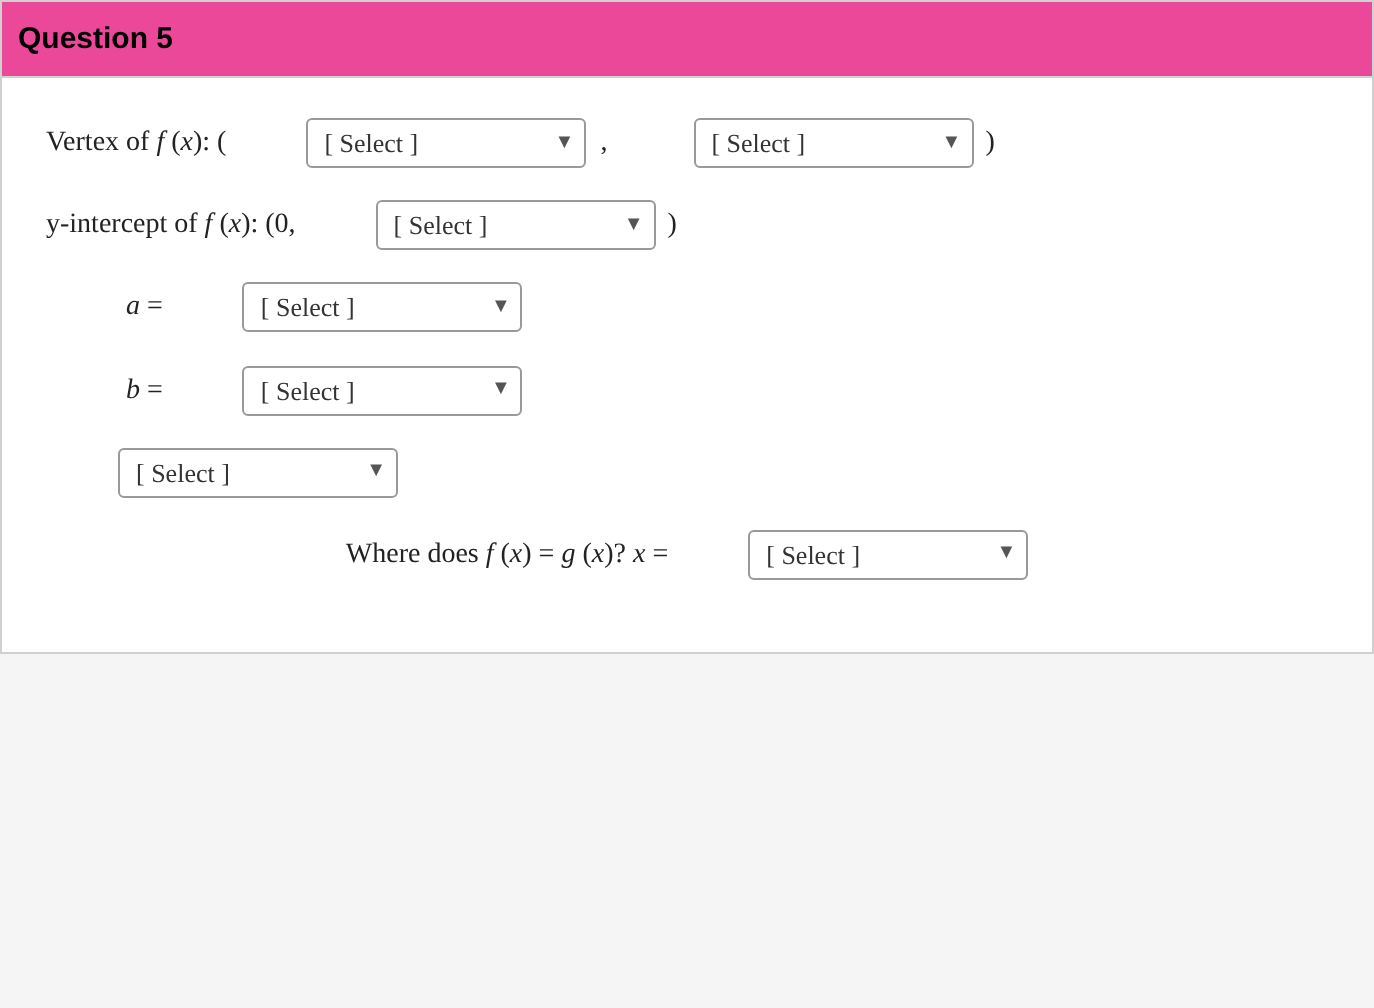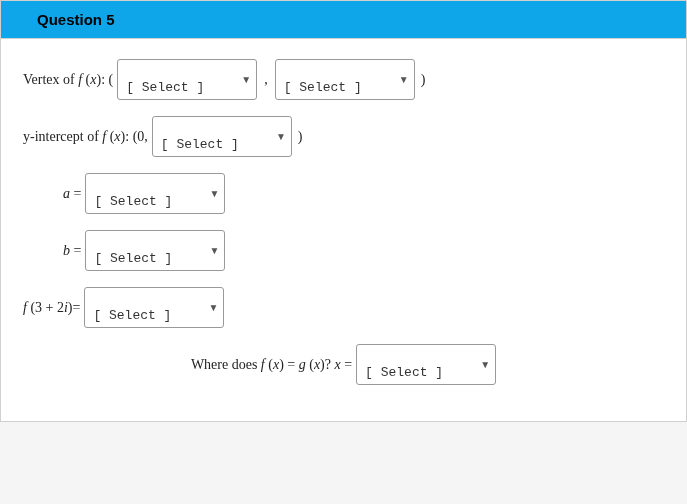--- a/index.html
+++ b/index.html
@@ -18,23 +18,23 @@
       width: 687px;
     }
 
     .page-container {
       width: 687px;
       background: #ffffff;
       border: 1px solid #d0d0d0;
     }
 
     .question-header {
-      background: #0ea5e9;
+      background: #ec4899;
       border-bottom: 1px solid #d0d0d0;
-      padding: 10px 36px;
+      padding: 10px 8px;
       font-weight: bold;
       font-size: 15px;
       font-family: Arial, sans-serif;
     }
 
     .question-body {
       padding: 20px 22px;
       font-size: 14px;
       line-height: 1.8;
       color: #222;
@@ -62,27 +62,28 @@
       display: inline-flex;
       align-items: center;
       position: relative;
     }
 
     select {
       appearance: none;
       -webkit-appearance: none;
       border: 1px solid #999;
       border-radius: 3px;
-      padding: 20px 24px 4px 8px;
+      padding: 4px 24px 4px 8px;
       font-size: 13px;
-      font-family: Liberation Mono, monospace;
+      font-family: Liberation Serif, serif;
       background: #ffffff;
       color: #333;
       cursor: pointer;
       min-width: 140px;
+      margin-left: 36px;
     }
 
     .chevron {
       position: absolute;
       right: 6px;
       top: 50%;
       transform: translateY(-50%);
       pointer-events: none;
       font-size: 10px;
       color: #555;
@@ -171,21 +172,20 @@
         <select>
           <option>[ Select ]</option>
           <option>1</option><option>2</option><option>3</option>
           <option>4</option><option>5</option><option>6</option>
         </select>
         <span class="chevron">▼</span>
       </div>
     </div>
 
     <div class="row" style="margin-top:4px;">
-      <span class="label-text"><span class="math-italic">f</span> (3 + 2<span class="math-italic">i</span>)=</span>
       <div class="select-wrapper">
         <select>
           <option>[ Select ]</option>
           <option>1</option><option>2</option><option>3</option>
           <option>4</option><option>5</option><option>6</option>
         </select>
         <span class="chevron">▼</span>
       </div>
     </div>
 

